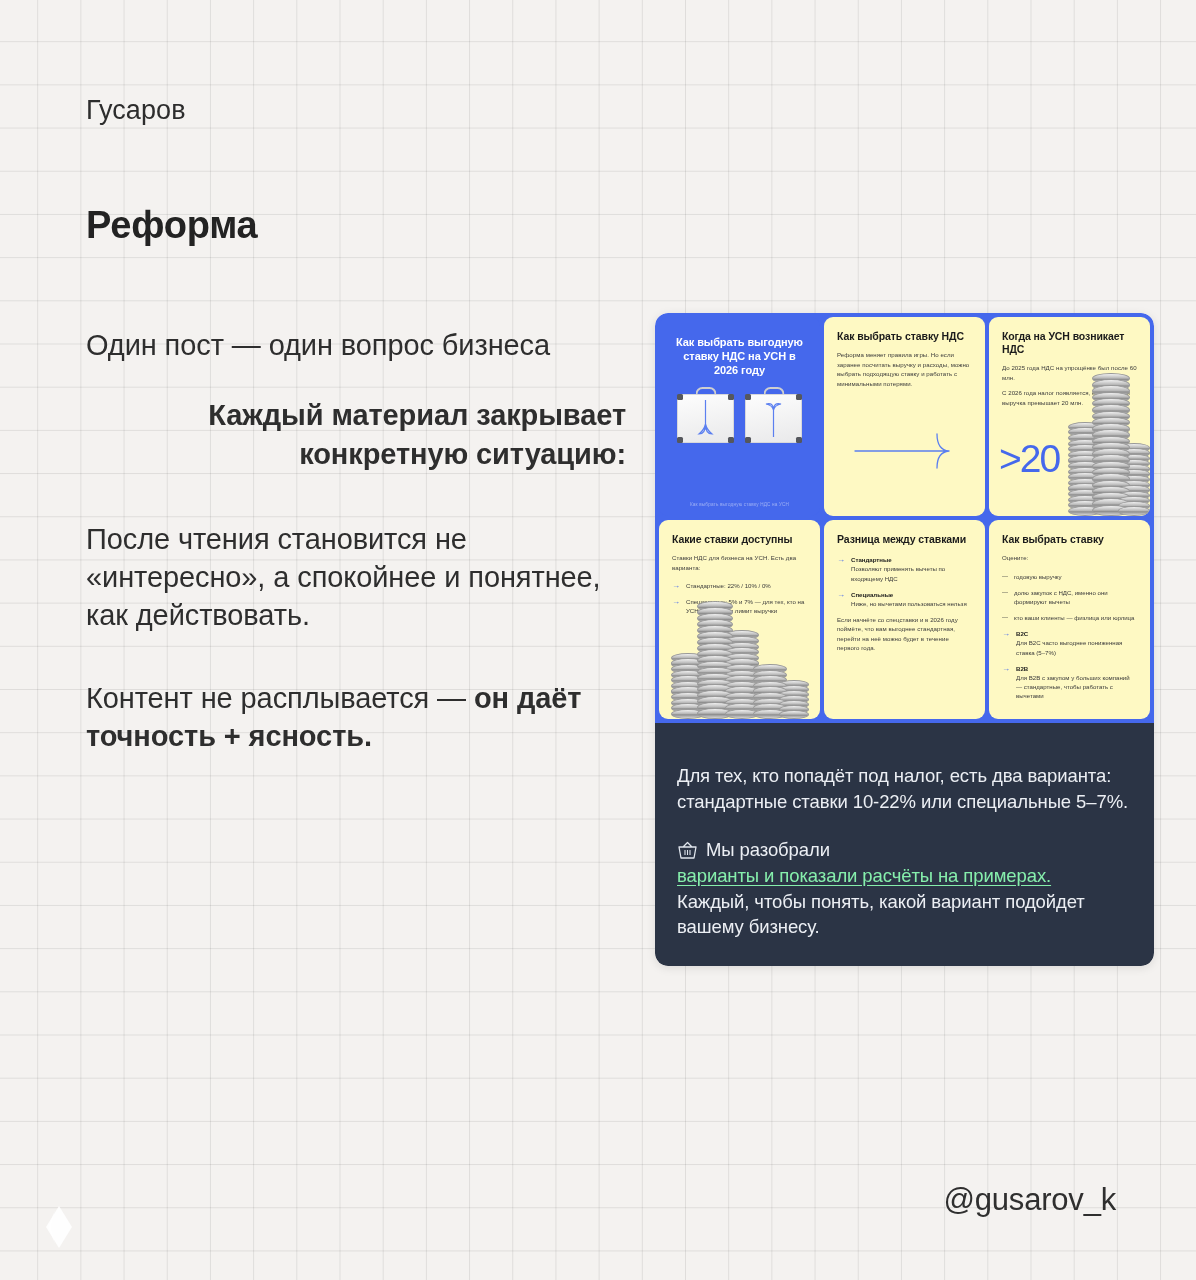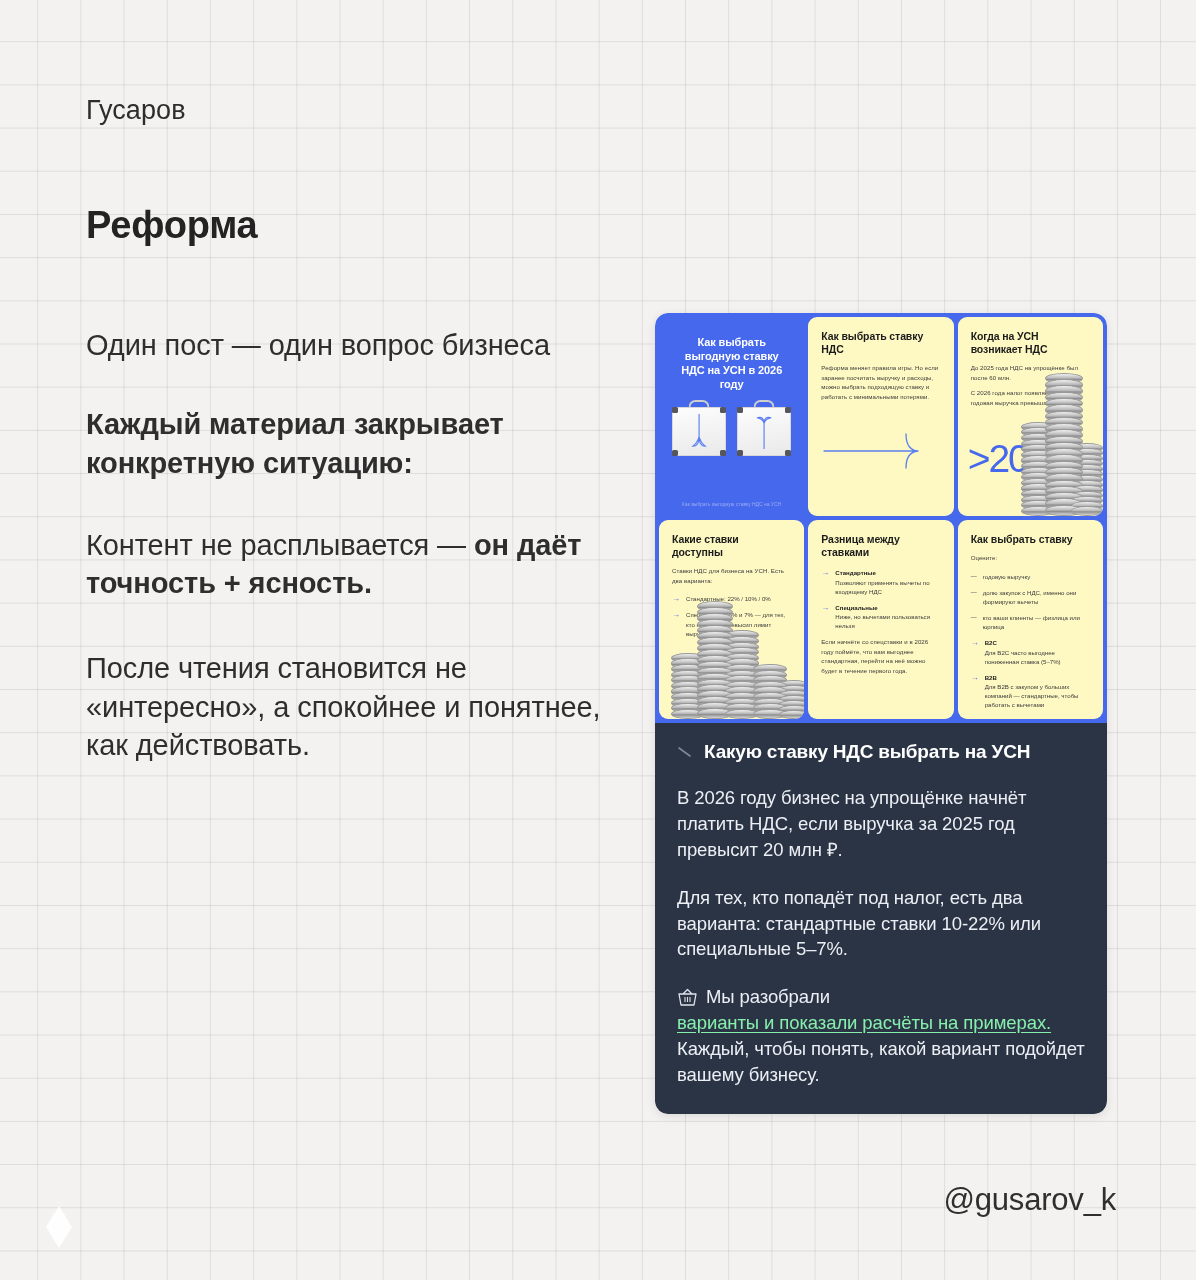--- a/index.html
+++ b/index.html
@@ -41,29 +41,29 @@
     color: #232323;
   }
   .para {
     font-size: 29px;
     line-height: 1.32;
     font-weight: 400;
     color: #2e2e2e;
     letter-spacing: -0.1px;
   }
   #para-1 { margin-top: 79px; }
-  #para-2 { margin-top: 41px; }
+  #para-2 { margin-top: 32px; text-align: right; }
   #para-3 { margin-top: 44px; }
   #para-4 { margin-top: 47px; }
   .para b, .para .bold { font-weight: 700; }
   
   #post-block {
     position: absolute;
     left: 655px; top: 313px;
-    width: 452px;
+    width: 499px;
     border-radius: 13px;
     overflow: hidden;
     box-shadow: 0 2px 10px rgba(0,0,0,0.10);
   }
   #card-grid {
     background: #4568ec;
     display: grid;
     grid-template-columns: repeat(3, 1fr);
     gap: 4px;
     padding: 4px;
@@ -184,25 +184,25 @@
   <div id="brand-name">Гусаров</div>
 
   <h1 id="page-title">Реформа</h1>
 
   <p class="para" id="para-1">Один пост — один вопрос бизнеса</p>
 
   <p class="para" id="para-2">
     <span class="bold">Каждый материал закрывает конкретную ситуацию:</span><br>
   </p>
 
+  <p class="para" id="para-4">После чтения становится не «интересно», а спокойнее и понятнее, как действовать.</p>
+
   <p class="para" id="para-3">
     <span>Контент не расплывается — </span><span class="bold">он даёт точность + ясность.</span>
   </p>
-
-  <p class="para" id="para-4">После чтения становится не «интересно», а спокойнее и понятнее, как действовать.</p>
 </div>
 
 <div id="post-block">
 
   <div id="card-grid">
 
     <div class="mini-card blue">
       <div class="mc-title">Как выбрать выгодную ставку НДС на УСН в 2026 году</div>
       <div class="cases">
         <div class="case">
@@ -421,28 +421,21 @@
             <span class="lbl">B2B</span>
             <span>Для B2B с закупом у больших компаний — стандартные, чтобы работать с вычетами</span>
           </span>
         </div>
       </div>
     </div>
 
   </div>
 
   <div id="dark-panel">
-    <div id="dp-head">
-      <svg id="dp-tick" viewBox="0 0 16 14">
-        <path d="M2 3 L13 11" stroke="#7e8899" stroke-width="1.6" fill="none" stroke-linecap="round"></path>
-      </svg>
-      <div id="dp-title">Какую ставку НДС выбрать на УСН</div>
-    </div>
-
-    <p class="dp-para">В 2026 году бизнес на упрощёнке начнёт платить НДС, если выручка за 2025 год превысит 20 млн ₽.</p>
+
     <p class="dp-para">Для тех, кто попадёт под налог, есть два варианта: стандартные ставки 10-22% или специальные 5–7%.</p>
 
     <p class="dp-para" id="dp-para-3">
       <svg id="basket-icon" viewBox="0 0 21 19">
         <path d="M2 6 H19 L17 17 H4 Z M6 6 L10.5 1.5 L15 6" fill="none" stroke="#dfe4ec" stroke-width="1.3" stroke-linejoin="round"></path>
         <path d="M8 9 V14 M10.5 9 V14 M13 9 V14" stroke="#dfe4ec" stroke-width="1.1"></path>
       </svg>
         <span>Мы разобрали </span>
         <a href="#" id="dp-link">варианты и показали расчёты на примерах.</a>
         <span> Каждый, чтобы понять, какой вариант подойдет вашему бизнесу.</span>

